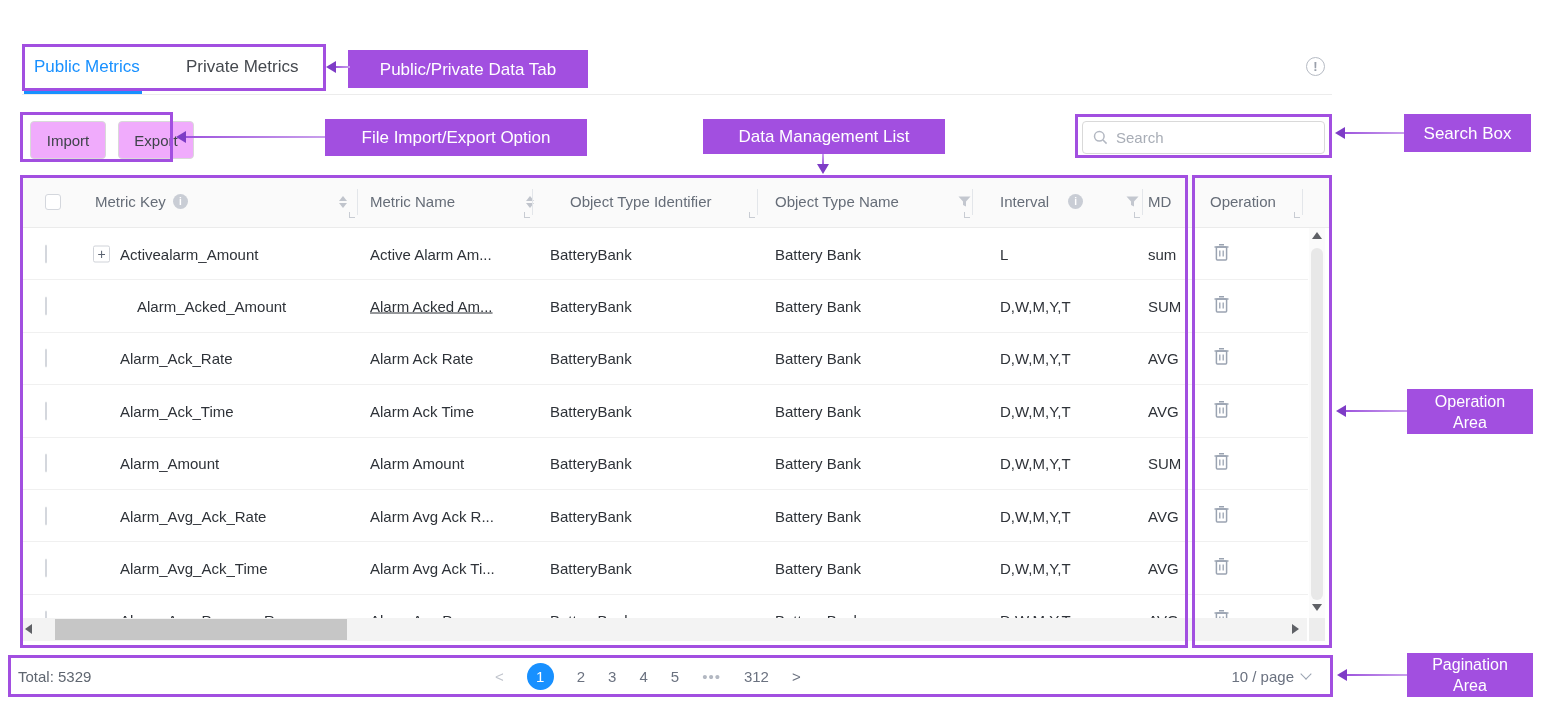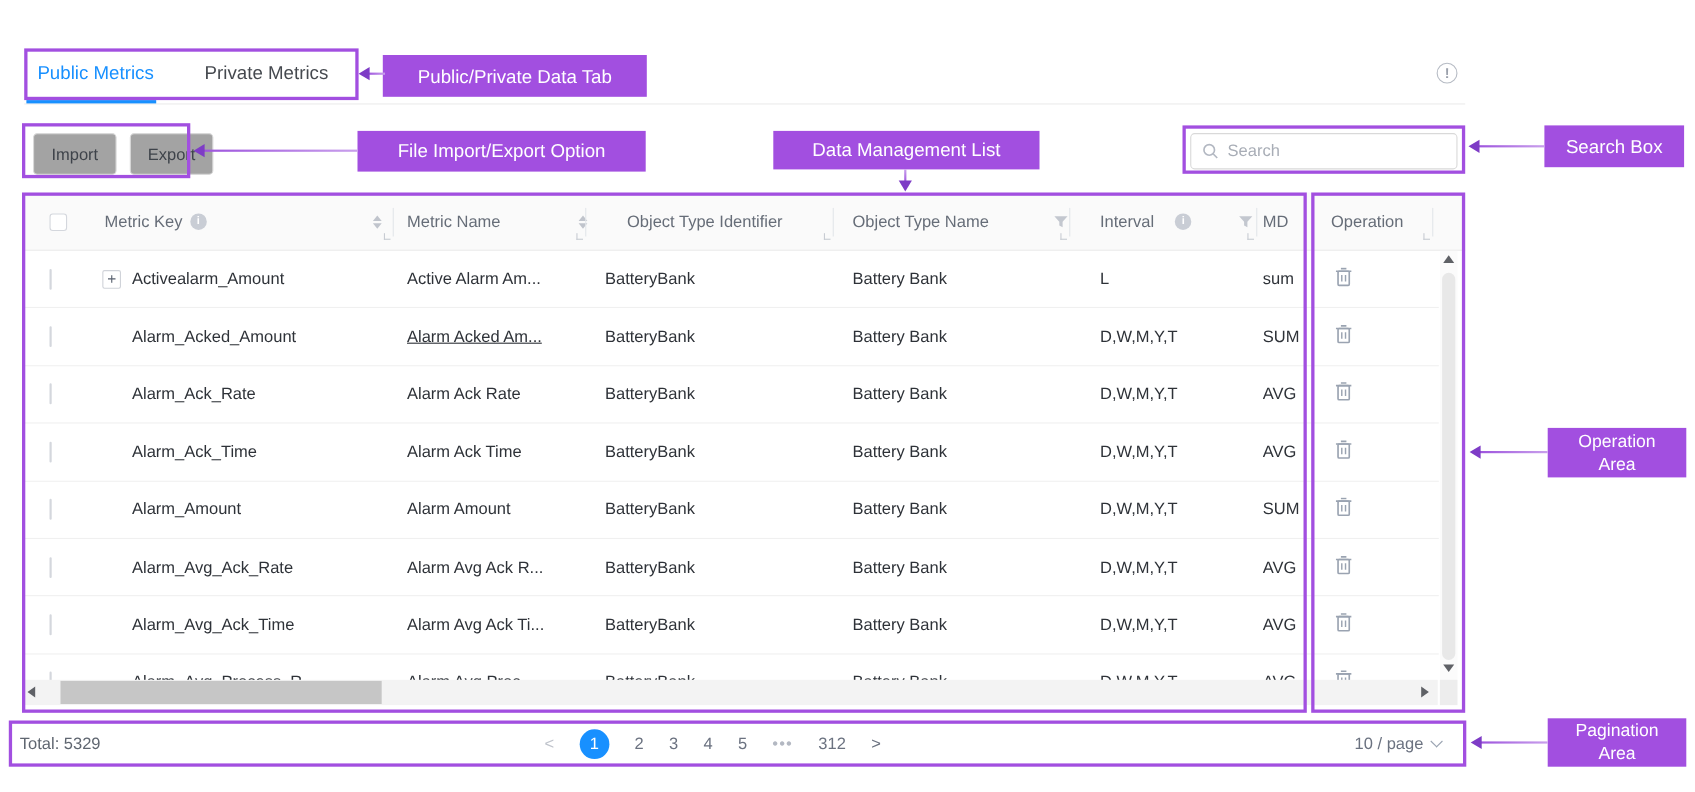--- a/index.html
+++ b/index.html
@@ -7,21 +7,21 @@
   .abs { position:absolute; }
 
   
   .tabbar-line { left:22px; top:94px; width:1310px; height:1px; background:#ececec; }
   .tab { font-size:17px; cursor:pointer; }
   .tab-active { color:#1890ff; }
   .tab-inactive { color:#45494f; }
   .tab-underline { left:24px; top:91px; width:118px; height:3px; background:#1890ff; }
 
   
-  .btn { border:1px solid #d9d9d9; border-radius:4px; background:#a3a3a3; color:#3e434a; font-size:15px;
+  .btn { border:1px solid #d9d9d9; border-radius:4px; background:#f0abfc; color:#3e434a; font-size:15px;
          height:38px; display:flex; align-items:center; justify-content:center; cursor:pointer; }
 
   
   .search-input { left:1082px; top:121px; width:243px; height:33px; border:1px solid #d9d9d9; border-radius:4px;
                   background:#fff; display:flex; align-items:center; padding-left:10px; }
   .search-placeholder { color:#a8adb6; font-size:15px; margin-left:8px; }
 
   
   .page-info-icon { left:1306px; top:57px; width:19px; height:19px; border:1.6px solid #b6bbc4; border-radius:50%;
                     color:#9aa0ab; font-size:13px; font-weight:bold; display:flex; align-items:center; justify-content:center; }
@@ -172,21 +172,21 @@
           <rect x="3.4" y="3.6" width="10.2" height="12.8" rx="1" fill="none" stroke="#9aa3b1" stroke-width="1.5"></rect>
           <line x1="6.8" y1="7" x2="6.8" y2="13" stroke="#9aa3b1" stroke-width="1.3"></line>
           <line x1="10.2" y1="7" x2="10.2" y2="13" stroke="#9aa3b1" stroke-width="1.3"></line>
         </svg>
       </span>
     </div>
 
     <div class="row">
       <span class="cell" style="left:25px;"><span class="checkbox"></span></span>
       <span class="cell expand-slot" style="left:73px;"></span>
-      <span class="cell" style="left:100px;">Alarm_Acked_Amount</span>
+      <span class="cell" style="left:117px;">Alarm_Acked_Amount</span>
       <span class="cell" style="left:350px;text-decoration:underline;">Alarm Acked Am...</span>
       <span class="cell" style="left:530px;">BatteryBank</span>
       <span class="cell" style="left:755px;">Battery Bank</span>
       <span class="cell" style="left:980px;">D,W,M,Y,T</span>
       <span class="cell cell-agg" style="left:1128px;">SUM</span>
       <span class="cell" style="left:1193px;">
         <svg width="17" height="18" viewBox="0 0 17 18">
           <line x1="1.5" y1="3.6" x2="15.5" y2="3.6" stroke="#9aa3b1" stroke-width="1.5"></line>
           <line x1="6" y1="1.2" x2="11" y2="1.2" stroke="#9aa3b1" stroke-width="1.5"></line>
           <rect x="3.4" y="3.6" width="10.2" height="12.8" rx="1" fill="none" stroke="#9aa3b1" stroke-width="1.5"></rect>

